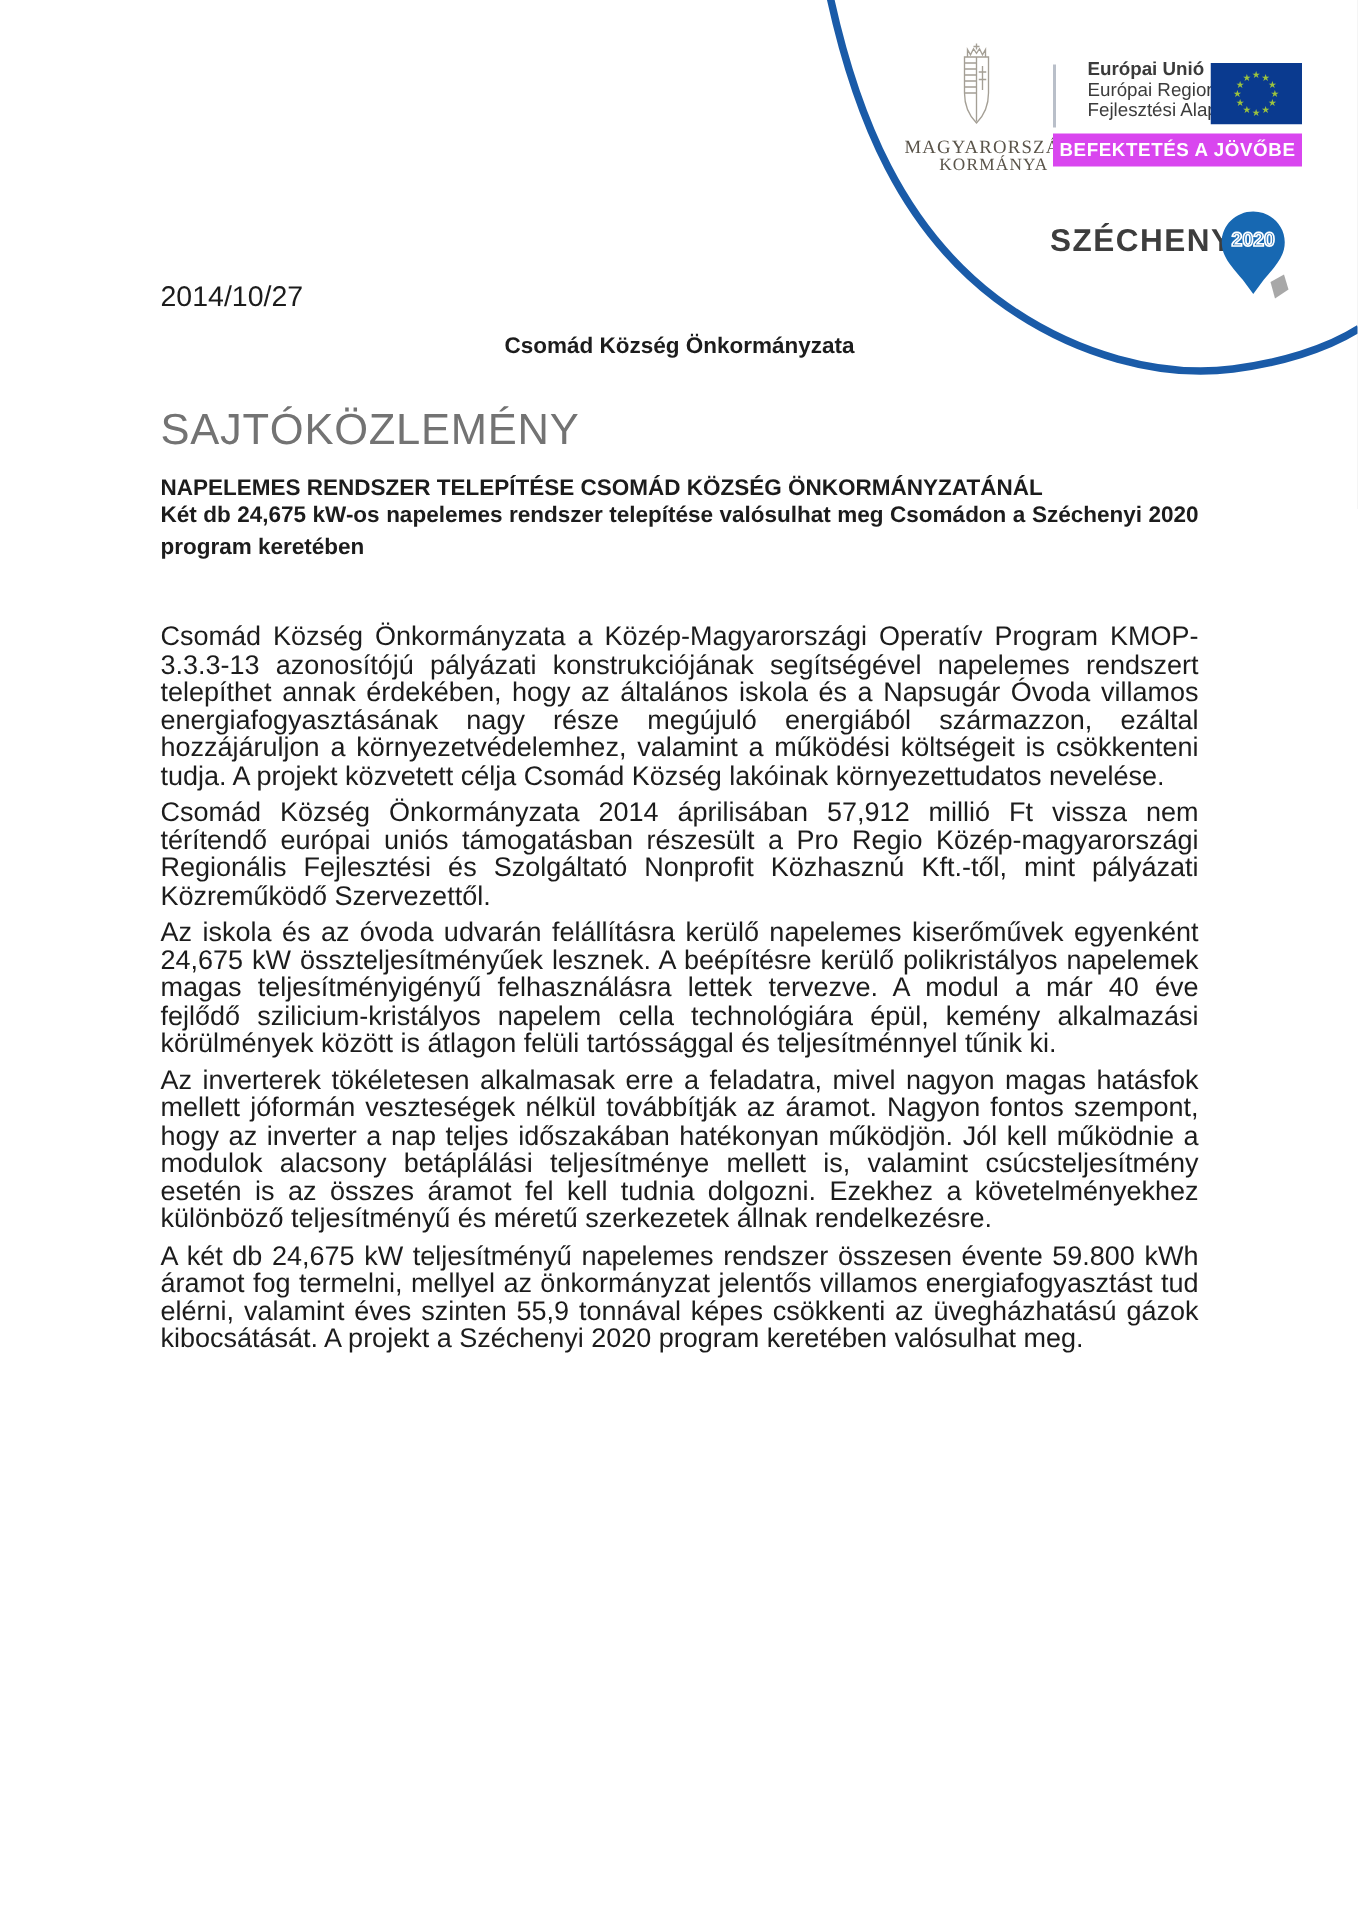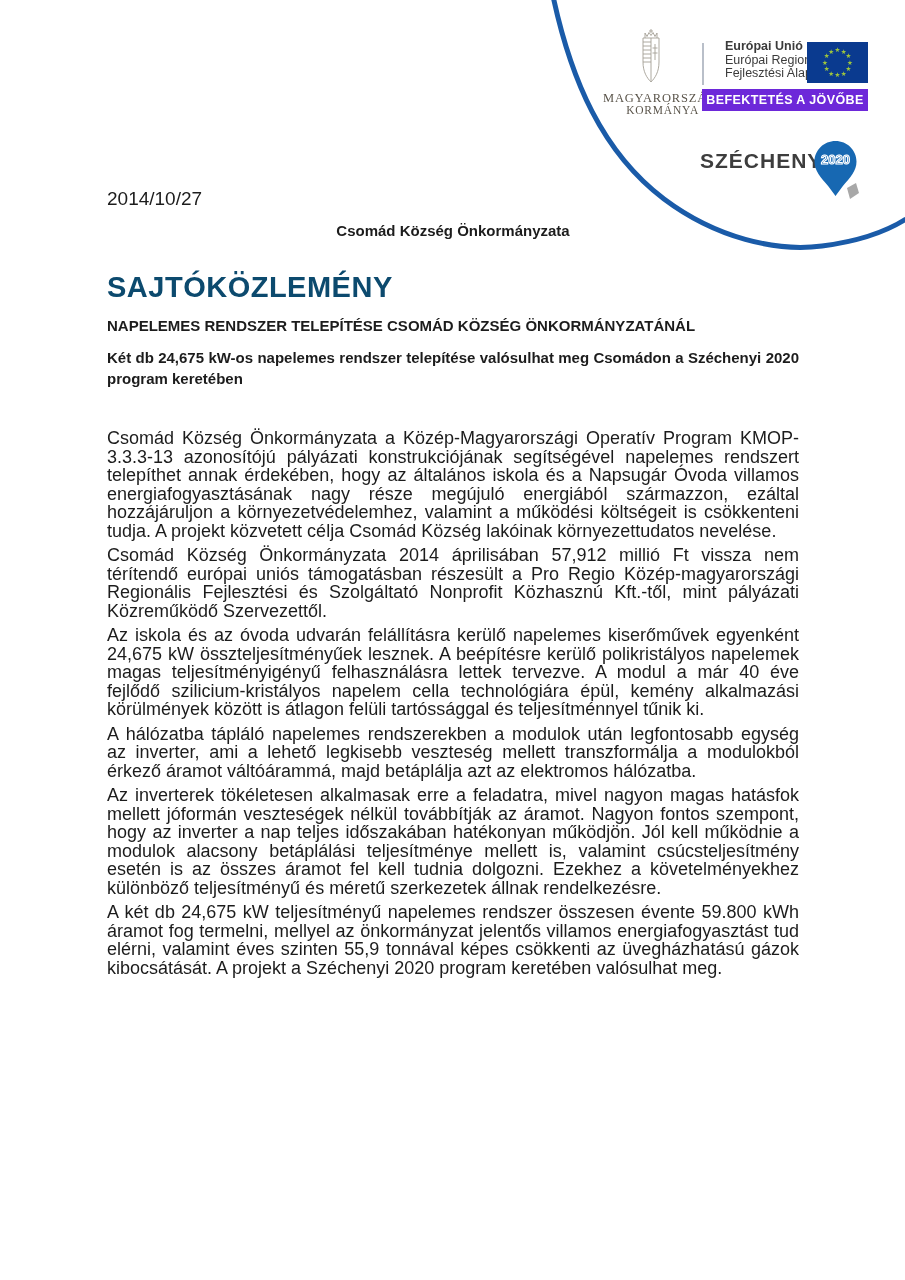--- a/index.html
+++ b/index.html
@@ -18,43 +18,43 @@
   }
   .gov-name .l1{font-size:12.5px;}
   .gov-name .l2{font-size:11.5px;text-align:right;}
   .eu-block{position:absolute;top:40px;left:702px;}
   .eu-sep{position:absolute;left:0;top:3px;width:2px;height:42px;background:#b9bfc9;}
   .eu-lines{margin-left:23px;color:#3b3b3b;font-size:12.5px;line-height:13.5px;}
   .eu-lines .b{font-weight:bold;}
   .eu-flag{position:absolute;top:42px;left:807px;width:61px;height:41px;display:block;}
   .eu-banner{
     position:absolute;top:89px;left:702px;width:166px;height:22px;
-    background:#6d28d9;color:#ffffff;font-weight:bold;font-size:12.5px;
+    background:#d946ef;color:#ffffff;font-weight:bold;font-size:12.5px;
     letter-spacing:.4px;text-align:center;line-height:22px;
   }
   .szechenyi{position:absolute;top:140px;left:700px;width:205px;height:70px;}
   .szechenyi-word{
     position:absolute;left:0;top:9px;font-size:21px;font-weight:bold;
     color:#3d3d3d;letter-spacing:1px;
   }
   .szechenyi-pin{position:absolute;left:114px;top:0;}
   
   .doc{
     position:absolute;left:107px;top:190px;width:692px;
     color:#1c1c1c;font-size:15px;
   }
   .doc-date{font-size:19px;line-height:18px;}
   .doc-author{font-weight:bold;font-size:15px;line-height:18px;margin-top:14px;text-align:center;}
   .doc-title{
-    color:#0c4a6e;font-size:29px;font-weight:bold;letter-spacing:.5px;
+    color:#737373;font-size:29px;font-weight:normal;letter-spacing:.5px;
     line-height:33px;margin-top:31px;
   }
   .doc-subtitle{font-weight:bold;font-size:15px;line-height:17px;margin-top:13px;}
   .doc-lead{
-    font-weight:bold;font-size:15px;line-height:20.5px;margin-top:14px;
+    font-weight:bold;font-size:15px;line-height:20.5px;
     text-align:justify;
   }
   .doc-paras{margin-top:40px;}
   .doc-paras p{
     margin:0 0 6px 0;text-align:justify;line-height:18.5px;font-size:18px;
   }
 </style>
 </head>
 <body>
 
@@ -122,19 +122,18 @@
   <div class="doc">
     <div class="doc-date">2014/10/27</div>
     <div class="doc-author">Csomád Község Önkormányzata</div>
     <div class="doc-title">SAJTÓKÖZLEMÉNY</div>
     <div class="doc-subtitle">NAPELEMES RENDSZER TELEPÍTÉSE CSOMÁD KÖZSÉG ÖNKORMÁNYZATÁNÁL</div>
     <div class="doc-lead">Két db 24,675 kW-os napelemes rendszer telepítése valósulhat meg Csomádon a Széchenyi 2020 program keretében</div>
     <div class="doc-paras">
       <p>Csomád Község Önkormányzata a Közép-Magyarországi Operatív Program KMOP-3.3.3-13 azonosítójú pályázati konstrukciójának segítségével napelemes rendszert telepíthet annak érdekében, hogy az általános iskola és a Napsugár Óvoda villamos energiafogyasztásának nagy része megújuló energiából származzon, ezáltal hozzájáruljon a környezetvédelemhez, valamint a működési költségeit is csökkenteni tudja. A projekt közvetett célja Csomád Község lakóinak környezettudatos nevelése.</p>
       <p>Csomád Község Önkormányzata 2014 áprilisában 57,912 millió Ft vissza nem térítendő európai uniós támogatásban részesült a Pro Regio Közép-magyarországi Regionális Fejlesztési és Szolgáltató Nonprofit Közhasznú Kft.-től, mint pályázati Közreműködő Szervezettől.</p>
       <p>Az iskola és az óvoda udvarán felállításra kerülő napelemes kiserőművek egyenként 24,675 kW összteljesítményűek lesznek. A beépítésre kerülő polikristályos napelemek magas teljesítményigényű felhasználásra lettek tervezve. A modul a már 40 éve fejlődő szilicium-kristályos napelem cella technológiára épül, kemény alkalmazási körülmények között is átlagon felüli tartóssággal és teljesítménnyel tűnik ki.</p>
-      <p>A hálózatba tápláló napelemes rendszerekben a modulok után legfontosabb egység az inverter, ami a lehető legkisebb veszteség mellett transzformálja a modulokból érkező áramot váltóárammá, majd betáplálja azt az elektromos hálózatba.</p>
       <p>Az inverterek tökéletesen alkalmasak erre a feladatra, mivel nagyon magas hatásfok mellett jóformán veszteségek nélkül továbbítják az áramot. Nagyon fontos szempont, hogy az inverter a nap teljes időszakában hatékonyan működjön. Jól kell működnie a modulok alacsony betáplálási teljesítménye mellett is, valamint csúcsteljesítmény esetén is az összes áramot fel kell tudnia dolgozni. Ezekhez a követelményekhez különböző teljesítményű és méretű szerkezetek állnak rendelkezésre.</p>
       <p>A két db 24,675 kW teljesítményű napelemes rendszer összesen évente 59.800 kWh áramot fog termelni, mellyel az önkormányzat jelentős villamos energiafogyasztást tud elérni, valamint éves szinten 55,9 tonnával képes csökkenti az üvegházhatású gázok kibocsátását. A projekt a Széchenyi 2020 program keretében valósulhat meg.</p>
     </div>
   </div>
 
 </div>
 
 </body></html>

